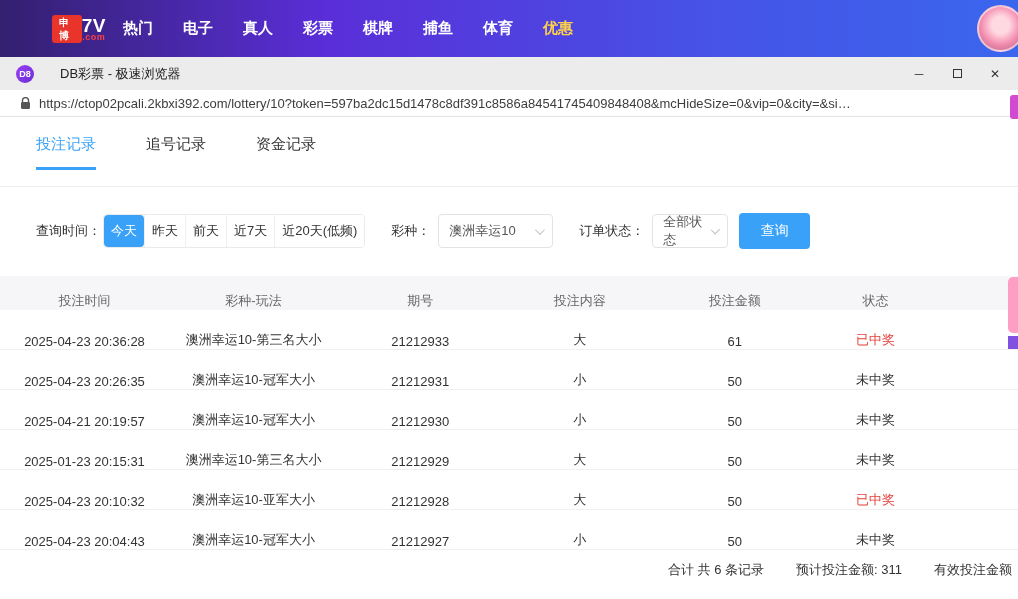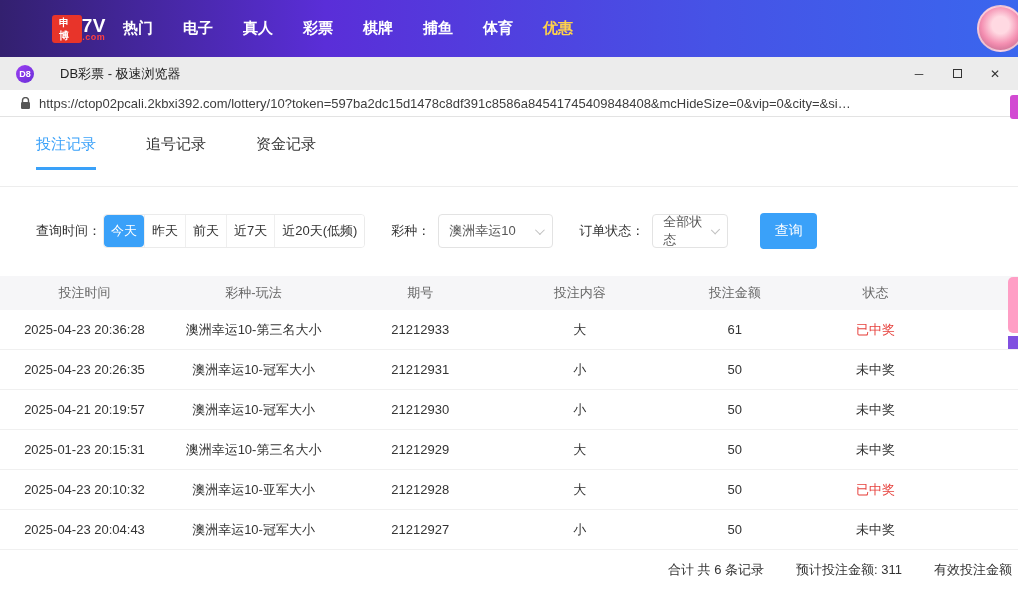--- a/index.html
+++ b/index.html
@@ -49,26 +49,26 @@
              border:none; border-left:1px solid #efefef; cursor:pointer; white-space:nowrap; }
   .seg-btn:first-child { border-left:none; }
   .seg-btn.active { background:#3aa1f9; color:#fff; border-radius:4px; }
   .select { display:flex; align-items:center; justify-content:space-between; height:34px; border:1px solid #e3e3e3;
             border-radius:4px; padding:0 10px; margin-left:8px; color:#555; cursor:pointer; background:#fff; font-size:13px; }
   .select.lottery { width:115px; }
   .select.status  { width:76px; }
   .chev { width:7px; height:7px; border-right:1.5px solid #c0c0c0; border-bottom:1.5px solid #c0c0c0;
           transform:rotate(45deg) translateY(-2px); }
   .ml26 { margin-left:26px; }
-  .search-btn { width:57px; height:36px; background:#3aa1f9; color:#fff; border:none; border-radius:4px;
-                font-size:14px; margin-left:32px; cursor:pointer; }
+  .search-btn { width:71px; height:36px; background:#3aa1f9; color:#fff; border:none; border-radius:4px;
+                font-size:14px; margin-left:11px; cursor:pointer; }
 
   
   .bet-table { margin-top:27px; }
-  .thead, .trow { display:flex; align-items:center; padding-right:79px; }
+  .thead, .trow { display:flex; align-items:flex-end; padding-right:79px; }
   .thead { height:34px; background:#f6f6f8; color:#666; font-size:13px; }
   .trow  { height:40px; border-bottom:1px solid #f0f0f0; color:#333; font-size:13px; }
   .c1 { width:18%; }  .c2 { width:18%; } .c3 { width:17.5%; }
   .c4 { width:16.5%; } .c5 { width:16.5%; } .c6 { width:13.5%; }
   .cell { text-align:center; }
 
   
   .summary { display:flex; justify-content:flex-end; align-items:center; gap:32px; height:40px;
              font-size:13px; color:#333; padding-right:6px; white-space:nowrap; overflow:hidden; }
 

